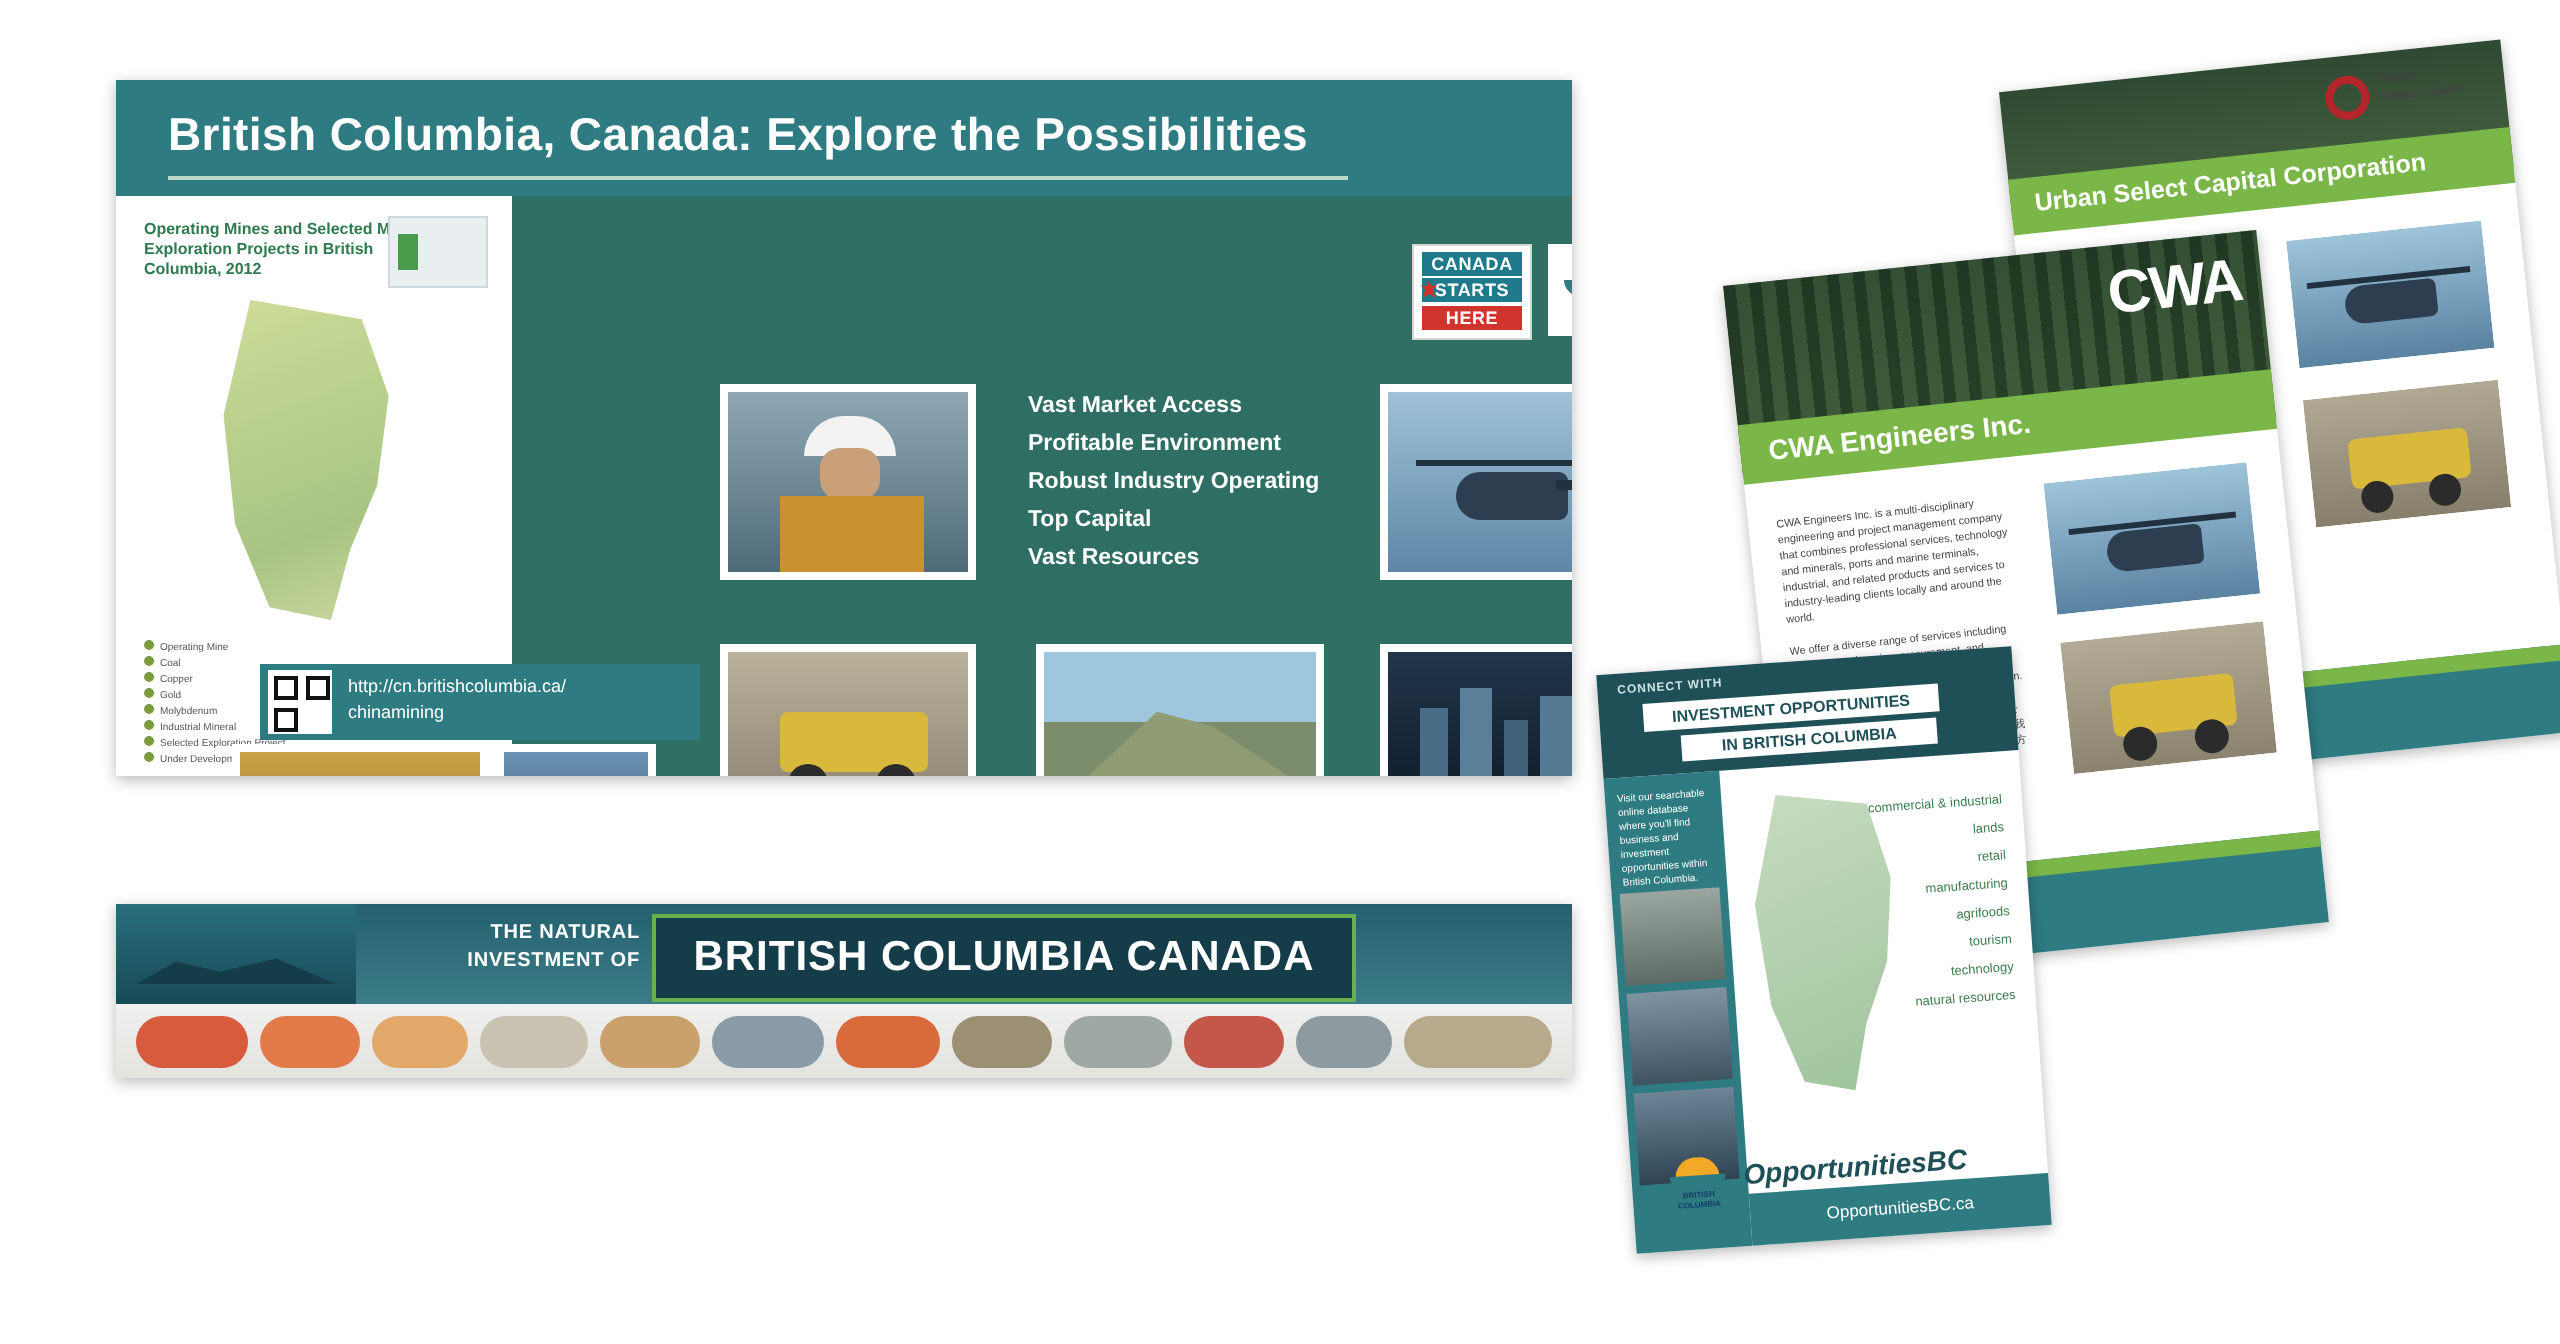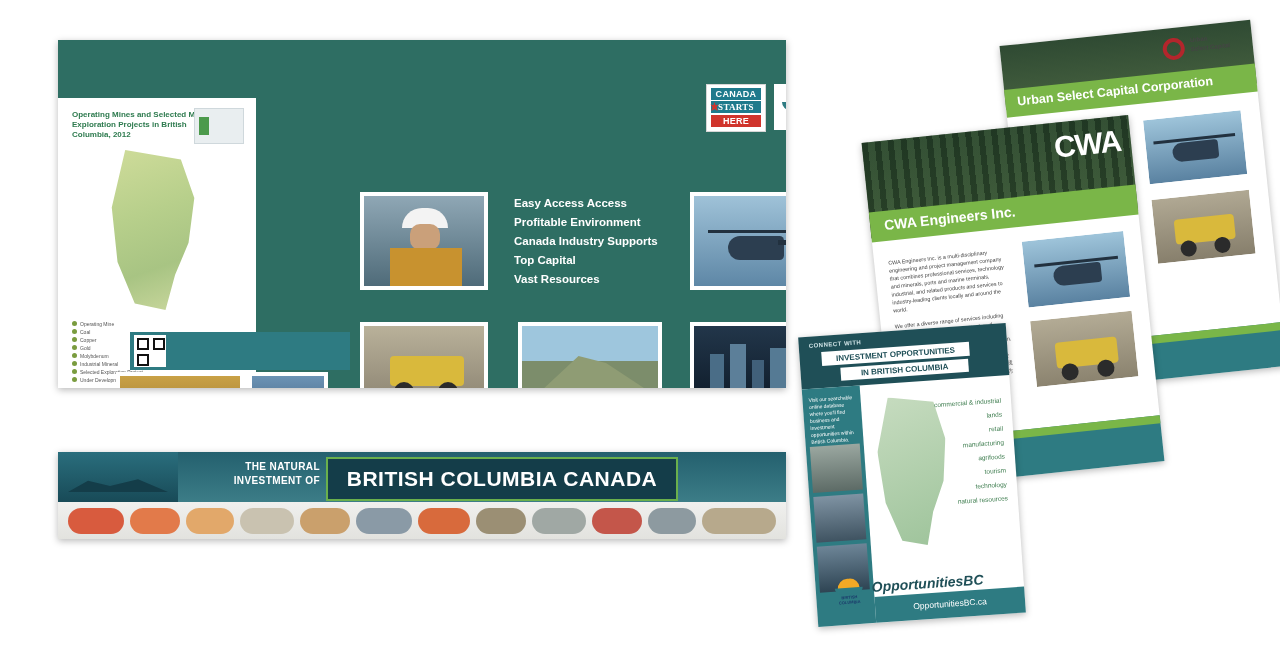--- a/index.html
+++ b/index.html
@@ -9,28 +9,28 @@
   }
   .piece{position:absolute;box-shadow:0 2px 7px rgba(0,0,0,0.28);}
 
   
   #main-banner{left:58px;top:40px;width:728px;height:348px;background:#2e6e63;overflow:hidden;}
   #main-banner .hdr{position:absolute;left:0;top:0;width:100%;height:58px;background:#2e7b82;}
   #main-banner .hdr .title{
     position:absolute;left:26px;top:14px;color:#ffffff;font-size:23px;font-weight:bold;letter-spacing:0.2px;
   }
   #main-banner .hdr .rule{position:absolute;left:26px;top:48px;width:590px;height:2px;background:#bcd9c8;}
-  .logo-box{position:absolute;background:#ffffff;}
+  .logo-box{position:absolute;background:#ffffff;margin-top:38px;}
   #csh-logo{left:648px;top:44px;width:58px;height:46px;border:1px solid #d6d6d6;}
   #csh-logo .l1,#csh-logo .l2,#csh-logo .l3{
     position:absolute;left:4px;width:50px;height:12px;color:#ffffff;font-size:9px;font-weight:bold;
     text-align:center;line-height:12px;letter-spacing:0.3px;
   }
   #csh-logo .l1{top:3px;background:#1f7a8c;}
-  #csh-logo .l2{top:16px;background:#1f7a8c;font-family:Liberation Serif, serif;}
+  #csh-logo .l2{top:16px;background:#1f7a8c;}
   #csh-logo .l3{top:30px;background:#d0342c;}
   #csh-logo .leaf{position:absolute;left:3px;top:17px;width:9px;height:9px;background:#d0342c;
     clip-path:polygon(50% 0,62% 35%,95% 28%,72% 55%,85% 100%,50% 78%,15% 100%,28% 55%,5% 28%,38% 35%);}
   #bc-logo{left:716px;top:44px;width:56px;height:46px;}
   #bc-logo .wave{position:absolute;left:8px;top:18px;width:40px;height:8px;background:#2e7b82;border-radius:0 0 20px 20px;}
   #bc-logo .t1{position:absolute;left:0;top:27px;width:56px;text-align:center;font-size:6px;font-weight:bold;color:#1b3a6b;line-height:7px;}
   #bc-logo .t2{position:absolute;left:0;top:40px;width:56px;text-align:center;font-size:5px;color:#444;letter-spacing:1px;}
 
   
   #map-col{position:absolute;left:0;top:58px;width:198px;height:290px;background:#ffffff;}
@@ -163,20 +163,24 @@
   #oppo .botlogo .t{position:absolute;left:0;top:18px;width:34px;text-align:center;font-size:4px;color:#1b3a6b;font-weight:bold;}
   #oppo .oppword{position:absolute;left:56px;top:246px;font-size:14px;color:#1f4f57;font-style:italic;font-weight:bold;}
   #oppo .footer{position:absolute;left:58px;bottom:0;width:150px;height:26px;background:#2e7b82;}
   #oppo .footer span{position:absolute;left:0;top:7px;width:150px;text-align:center;color:#ffffff;font-size:8.5px;}
 </style>
 </head>
 <body>
 
 <div class="piece" id="main-banner">
 
+  <div class="hdr">
+    <div class="title">British Columbia, Canada: Explore the Possibilities</div>
+    <div class="rule"></div>
+  </div>
 
   <div class="logo-box" id="csh-logo">
     <div class="l1">CANADA</div>
     <div class="l2">STARTS</div>
     <div class="l3">HERE</div>
     <div class="leaf"></div>
   </div>
 
   <div class="logo-box" id="bc-logo">
 
@@ -225,32 +229,36 @@
   <div class="ph" id="ph-city">
     <div class="b1"></div>
     <div class="b2"></div>
     <div class="b3"></div>
     <div class="b4"></div>
   </div>
   <div class="ph" id="ph-gold"></div>
   <div class="ph" id="ph-smile"></div>
 
   <div id="bullets">
-    <div>Easy Access Access</div>
+    <div>Vast Market Access</div>
     <div>Profitable Environment</div>
-    <div>Canada Industry Supports</div>
+    <div>Robust Industry Operating</div>
     <div>Top Capital</div>
     <div>Vast Resources</div>
   </div>
 
   <div id="qr-block">
     <div class="qr">
       <div class="p" style="left:3px;top:3px;"></div>
       <div class="p" style="left:19px;top:3px;"></div>
       <div class="p" style="left:3px;top:19px;"></div>
+    </div>
+    <div class="url">
+      <div>http://cn.britishcolumbia.ca/</div>
+      <div>chinamining</div>
     </div>
   </div>
 </div>
 
 <div class="piece" id="seafood">
   <div class="top">
     <div class="scene">
         <div class="m"></div>
       </div>
   </div>

